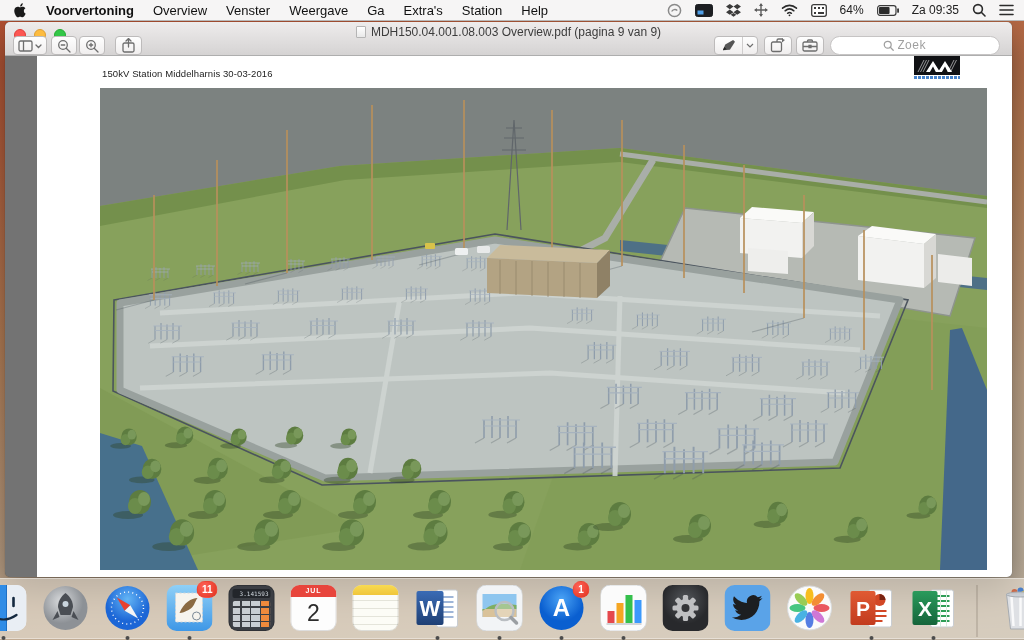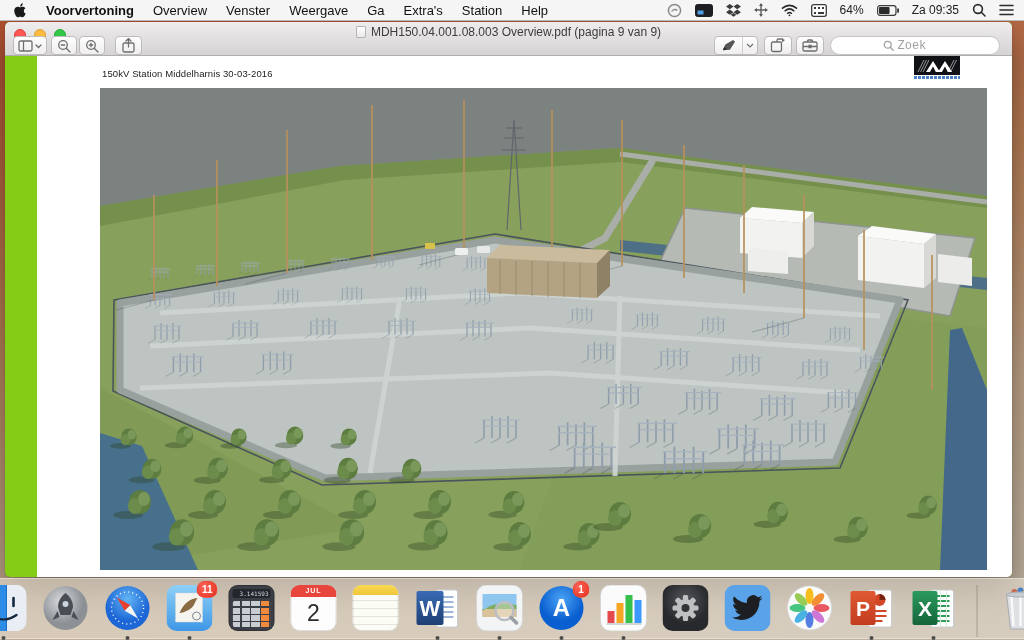--- a/index.html
+++ b/index.html
@@ -14,21 +14,21 @@
     display:flex; align-items:center; font-size:13px; color:#111; z-index:50; }
   .menubar .left { display:flex; align-items:center; gap:19px; padding-left:14px; }
   .menubar .appname { font-weight:bold; }
   .menubar .m { cursor:default; }
   .menubar .right { margin-left:auto; display:flex; align-items:center; gap:13px; padding-right:10px; font-size:12px; color:#222;justify-content:center; }
   .sicon { display:inline-flex; align-items:center; }
 
   
   .window { position:absolute; left:5px; top:22px; width:1007px; height:555px;
     border-radius:5px; box-shadow:0 14px 34px rgba(0,0,0,.45), 0 0 1px rgba(0,0,0,.4);
-    overflow:hidden; z-index:10; background:#84cc16; }
+    overflow:hidden; z-index:10; background:#737373; }
   .whead { position:absolute; left:0; top:0; width:100%; height:34px;
     background:linear-gradient(#eeecec,#d5d3d3); border-bottom:1px solid #aeaeae; }
   .tl { position:absolute; top:7px; left:9px; display:flex; gap:8px; }
   .tl span { width:12px; height:12px; border-radius:50%; display:block; }
   .tl .r { background:#fc5753; border:1px solid #df3e38; }
   .tl .y { background:#fdbc40; border:1px solid #de9f34; }
   .tl .g { background:#33c748; border:1px solid #27aa35; }
   .wtitle { position:absolute; top:3px; left:0; width:100%; text-align:center;
     font-size:12px; color:#3c3c3c; display:flex; justify-content:center; align-items:center; gap:5px; }
   .proxy { width:10px; height:12px; background:linear-gradient(#fff,#e9e9e9); border:1px solid #b5b5b5; border-radius:1px; display:inline-block; }

